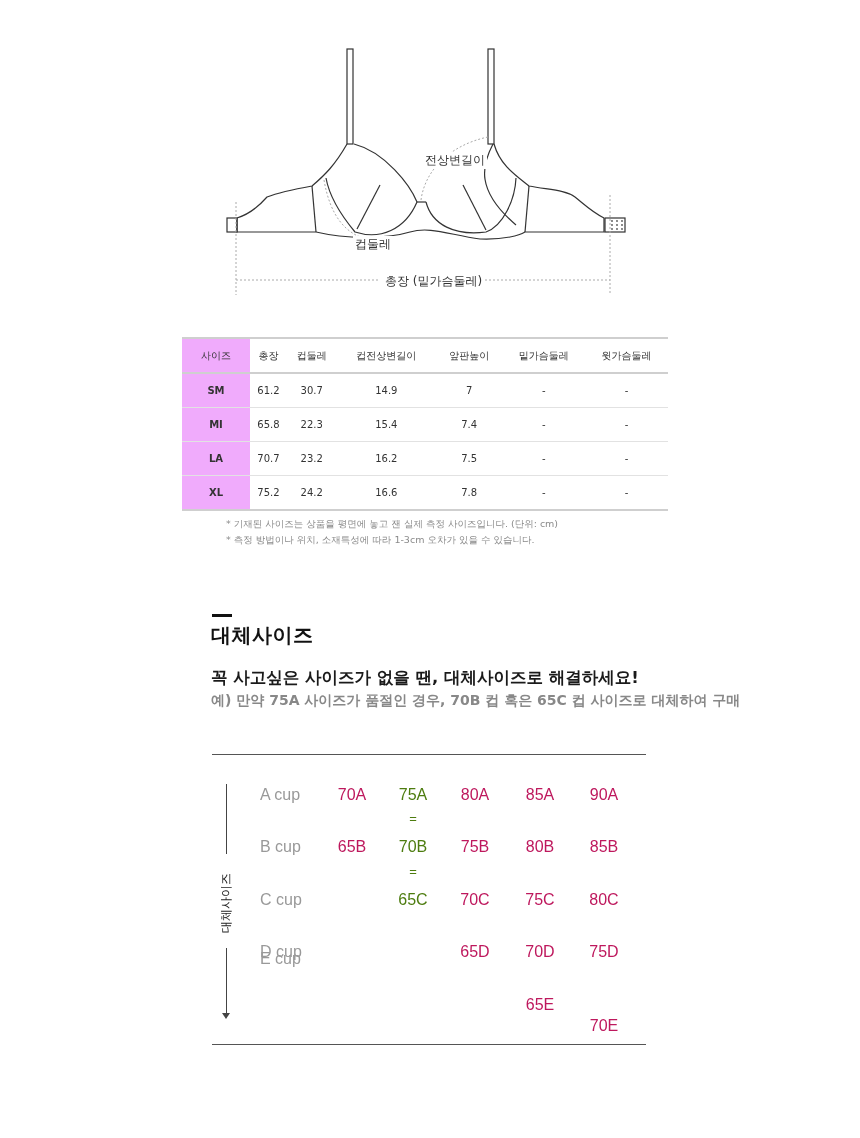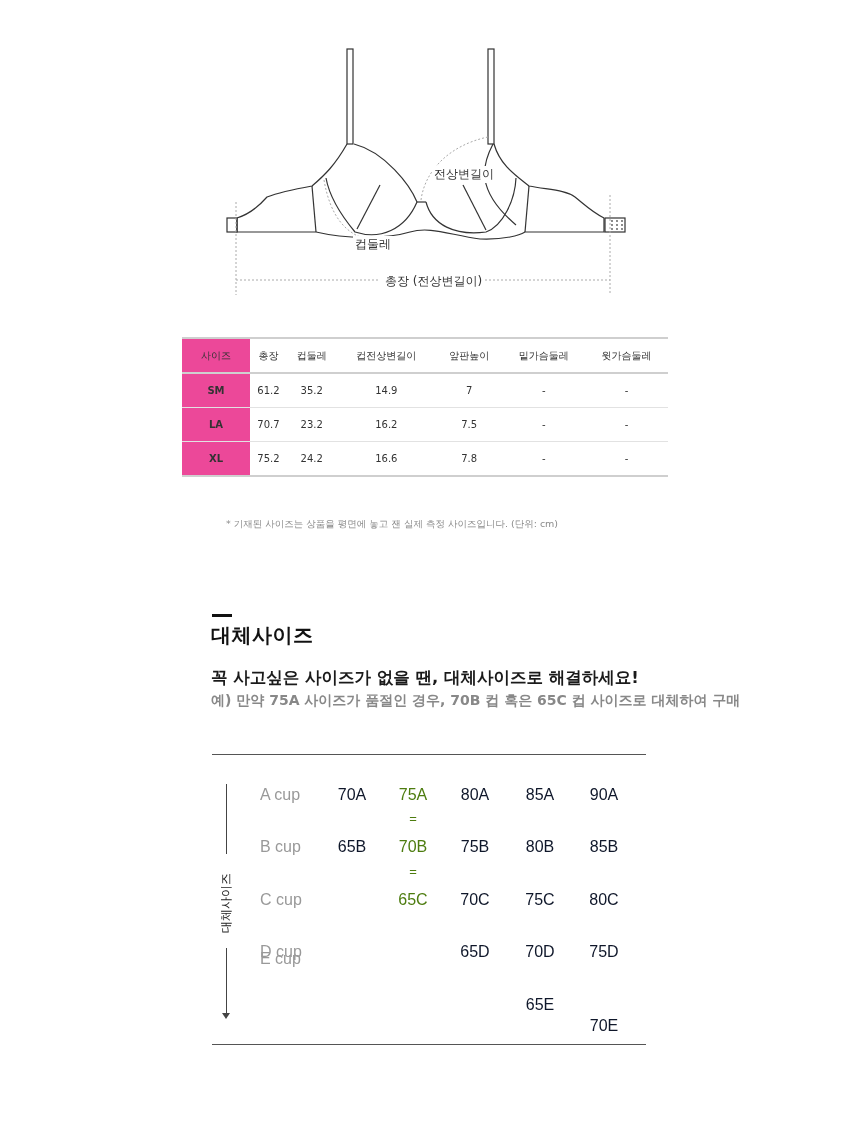--- a/index.html
+++ b/index.html
@@ -6,35 +6,35 @@
   body { width:860px; height:1138px; position:relative; font-family:"DejaVu Sans", sans-serif; color:#222; overflow:hidden; }
   .abs { position:absolute; }
   
   #diagram { left:220px; top:40px; width:420px; height:260px; }
   .dlabel { position:absolute; font-size:12px; color:#333; background:#fff; padding:0 2px; white-space:nowrap; }
   
   #size-table { left:182px; top:337px; width:486px; border-collapse:collapse; font-size:10px; }
   #size-table th, #size-table td { height:33px; text-align:center; border-bottom:1px solid #e2e2e2; color:#333; padding:0; }
   #size-table thead th { border-top:2px solid #cfcfcf; border-bottom:2px solid #cfcfcf; font-weight:normal; }
   #size-table tbody tr:last-child td, #size-table tbody tr:last-child th { border-bottom:2px solid #cfcfcf; }
-  #size-table .first { background:#ec4899; width:68px; font-weight:bold; }
+  #size-table .first { background:#f0abfc; width:68px; font-weight:bold; }
   #size-table thead .first { font-weight:normal; }
   .notes { left:182px; top:516px; font-size:9.5px; color:#8a8a8a; line-height:16px;margin-left:44px; }
   
   .title-bar { left:212px; top:614px; width:20px; height:3px; background:#111; }
   .sec-title { left:211px; top:622px; font-size:20px; font-weight:bold; color:#111; letter-spacing:0.5px; }
   .sec-sub { left:211px; top:667px; font-size:16.5px; font-weight:bold; color:#1a1a1a; }
   .sec-example { left:211px; top:692px; font-size:14px; color:#888;font-weight:bold; }
   .hline { left:212px; width:434px; height:1px; background:#555; }
   .vline { left:226px; width:1px; background:#444; }
   .vlabel { left:209px; top:868px; width:34px; height:70px; }
   .vlabel span { position:absolute; left:50%; top:50%; transform:translate(-50%,-50%) rotate(-90deg); font-size:12px; color:#222; white-space:nowrap; }
   .arrow-head { left:222px; top:1013px; width:0; height:0; border-left:4px solid transparent; border-right:4px solid transparent; border-top:6px solid #444; }
   .cup-label { left:260px; font-size:16px; color:#999; font-family:"Liberation Sans", sans-serif; }
-  .cell { font-size:16px; color:#0f172a; width:60px; text-align:center; font-family:"Liberation Sans", sans-serif; }
+  .cell { font-size:16px; color:#be185d; width:60px; text-align:center; font-family:"Liberation Sans", sans-serif; }
   .cell.red, .eq { color:#4d7c0f; }
   .eq { font-size:13px; width:60px; text-align:center; font-family:"Liberation Sans", sans-serif; }
 </style>
 </head>
 <body>
 
 <div id="diagram" class="abs">
   <svg width="420" height="260" viewBox="0 0 420 260">
     <g fill="none" stroke="#333" stroke-width="1.2">
 
@@ -76,44 +76,53 @@
       </g>
     <g fill="none" stroke="#aaa" stroke-width="1" stroke-dasharray="2,2">
       <path d="M104 140 C110 175 125 195 150 200"></path>
       <path d="M201 160 C205 130 230 105 268 97"></path>
       <path d="M16 162 L16 255"></path>
       <path d="M390 155 L390 255"></path>
       <path d="M16 240 L160 240"></path>
       <path d="M245 240 L390 240"></path>
     </g>
   </svg>
-  <span class="dlabel" style="left:212px;top:112px;margin-top:14px;">전상변길이</span>
+  <span class="dlabel" style="left:203px;top:112px;">전상변길이</span>
   <span class="dlabel" style="left:133px;top:196px;">컵둘레</span>
-  <span class="dlabel" style="left:163px;top:233px;">총장 (전상변길이)</span>
+  <span class="dlabel" style="left:163px;top:233px;">총장 (밑가슴둘레)</span>
 </div>
 
 <table id="size-table" class="abs">
   <thead>
     <tr>
       <th class="first">사이즈</th>
       <th>총장</th>
       <th>컵둘레</th>
       <th>컵전상변길이</th>
       <th>앞판높이</th>
       <th>밑가슴둘레</th>
       <th>윗가슴둘레</th>
     </tr>
   </thead>
   <tbody>
     <tr>
       <th class="first">SM</th>
       <td>61.2</td>
-      <td>35.2</td>
+      <td>30.7</td>
       <td>14.9</td>
       <td>7</td>
+      <td>-</td>
+      <td>-</td>
+    </tr>
+    <tr>
+      <th class="first">MI</th>
+      <td>65.8</td>
+      <td>22.3</td>
+      <td>15.4</td>
+      <td>7.4</td>
       <td>-</td>
       <td>-</td>
     </tr>
     <tr>
       <th class="first">LA</th>
       <td>70.7</td>
       <td>23.2</td>
       <td>16.2</td>
       <td>7.5</td>
       <td>-</td>
@@ -126,20 +135,21 @@
       <td>16.6</td>
       <td>7.8</td>
       <td>-</td>
       <td>-</td>
     </tr>
   </tbody>
 </table>
 
 <div class="abs notes">
   <div>* 기재된 사이즈는 상품을 평면에 놓고 잰 실제 측정 사이즈입니다. (단위: cm)</div>
+  <div>* 측정 방법이나 위치, 소재특성에 따라 1-3cm 오차가 있을 수 있습니다.</div>
 </div>
 
 <div class="abs title-bar"></div>
 <div class="abs sec-title">대체사이즈</div>
 <div class="abs sec-sub">꼭 사고싶은 사이즈가 없을 땐, 대체사이즈로 해결하세요!</div>
 <div class="abs sec-example">예) 만약 75A 사이즈가 품절인 경우, 70B 컵 혹은 65C 컵 사이즈로 대체하여 구매</div>
 
 <div class="abs hline" style="top:754px;"></div>
 <div class="abs hline" style="top:1044px;"></div>
 

